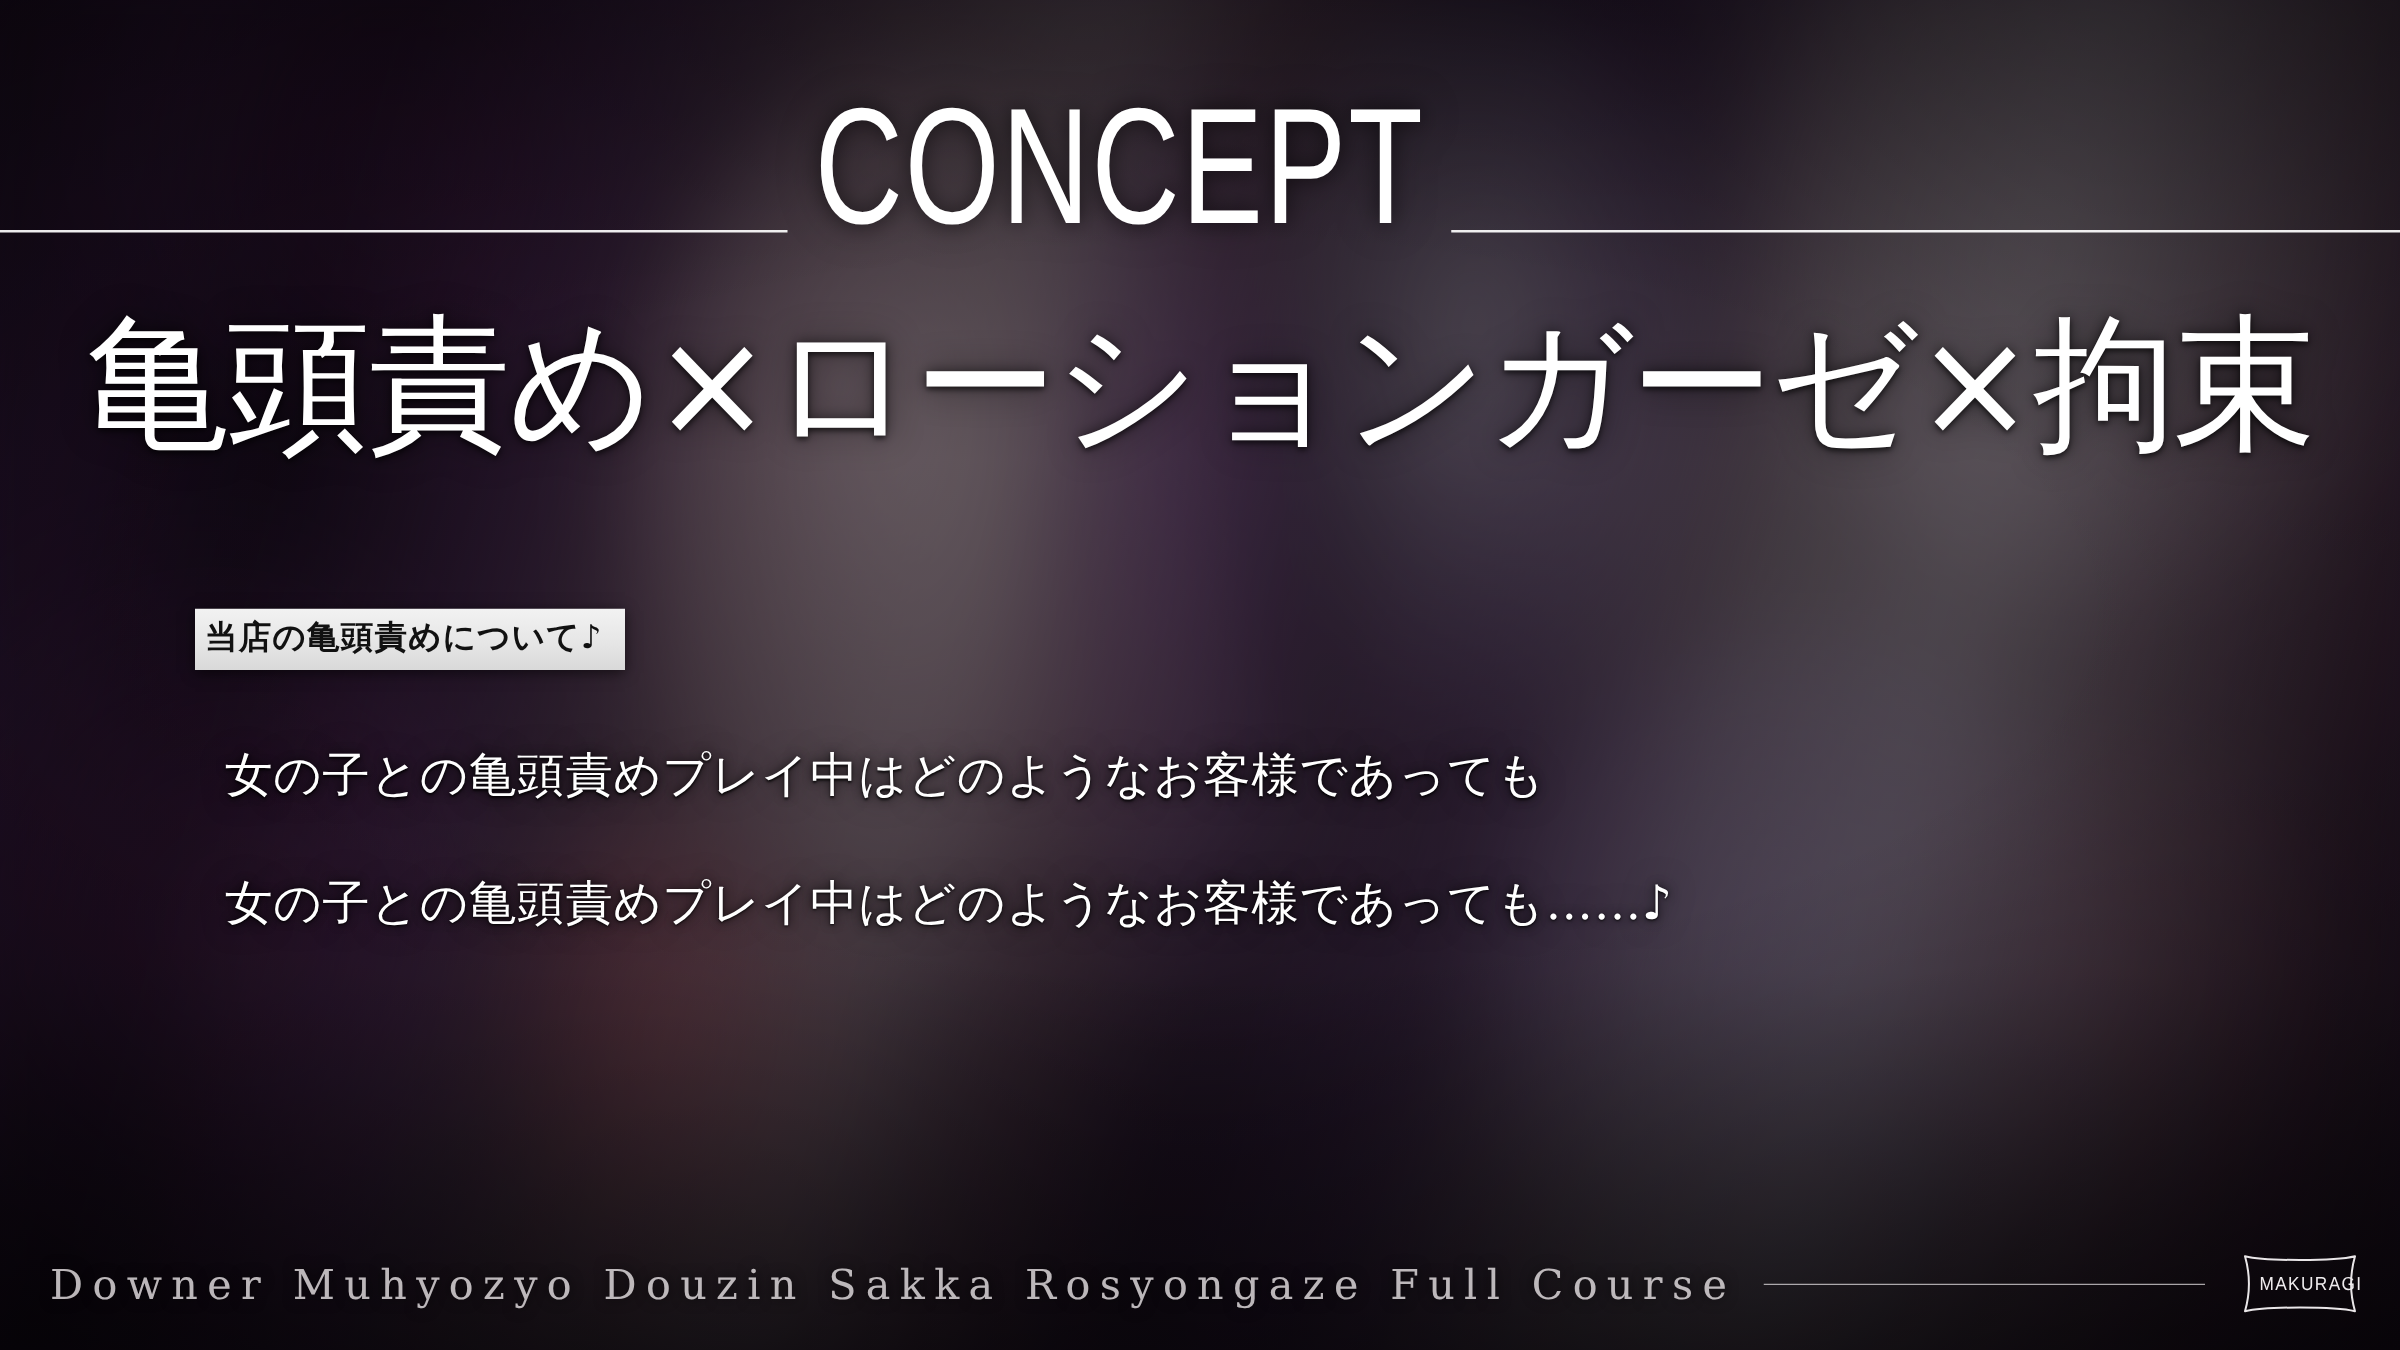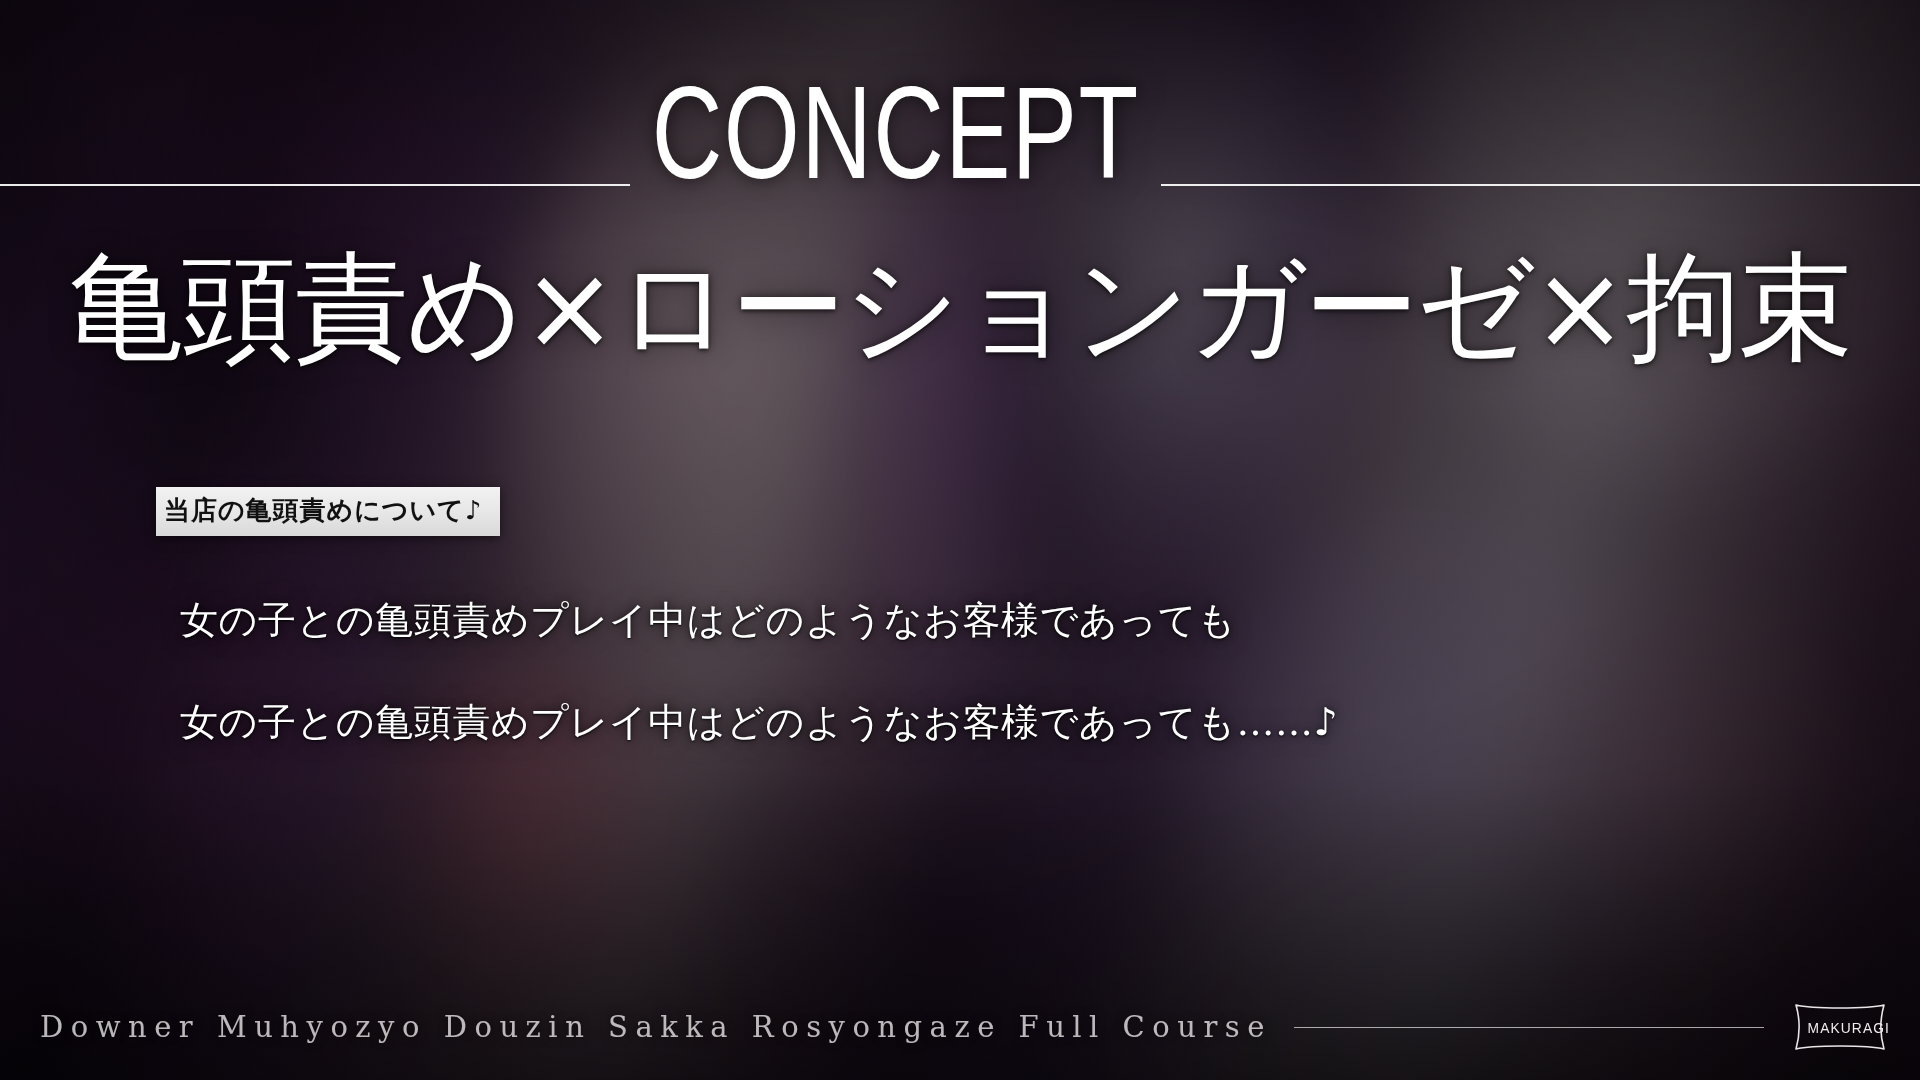--- a/index.html
+++ b/index.html
@@ -153,21 +153,21 @@
     left: 40px; right: 26px; bottom: 22px;
     height: 62px;
     display: flex;
     align-items: center;
     gap: 22px;
   }
   .footer-romaji {
     flex: 0 0 auto;
     color: rgba(232,228,230,.80);
     font-family: "DejaVu Serif", "Liberation Serif", serif;
-    font-size: 29px;
+    font-size: 33px;
     letter-spacing: 7.5px;
     white-space: nowrap;
     text-shadow: 0 0 10px rgba(0,0,0,.7);
   }
   .footer-rule {
     flex: 1 1 auto;
     height: 0;
     border-top: 1.5px solid rgba(230,226,228,.72);
   }
   .brand-badge {

